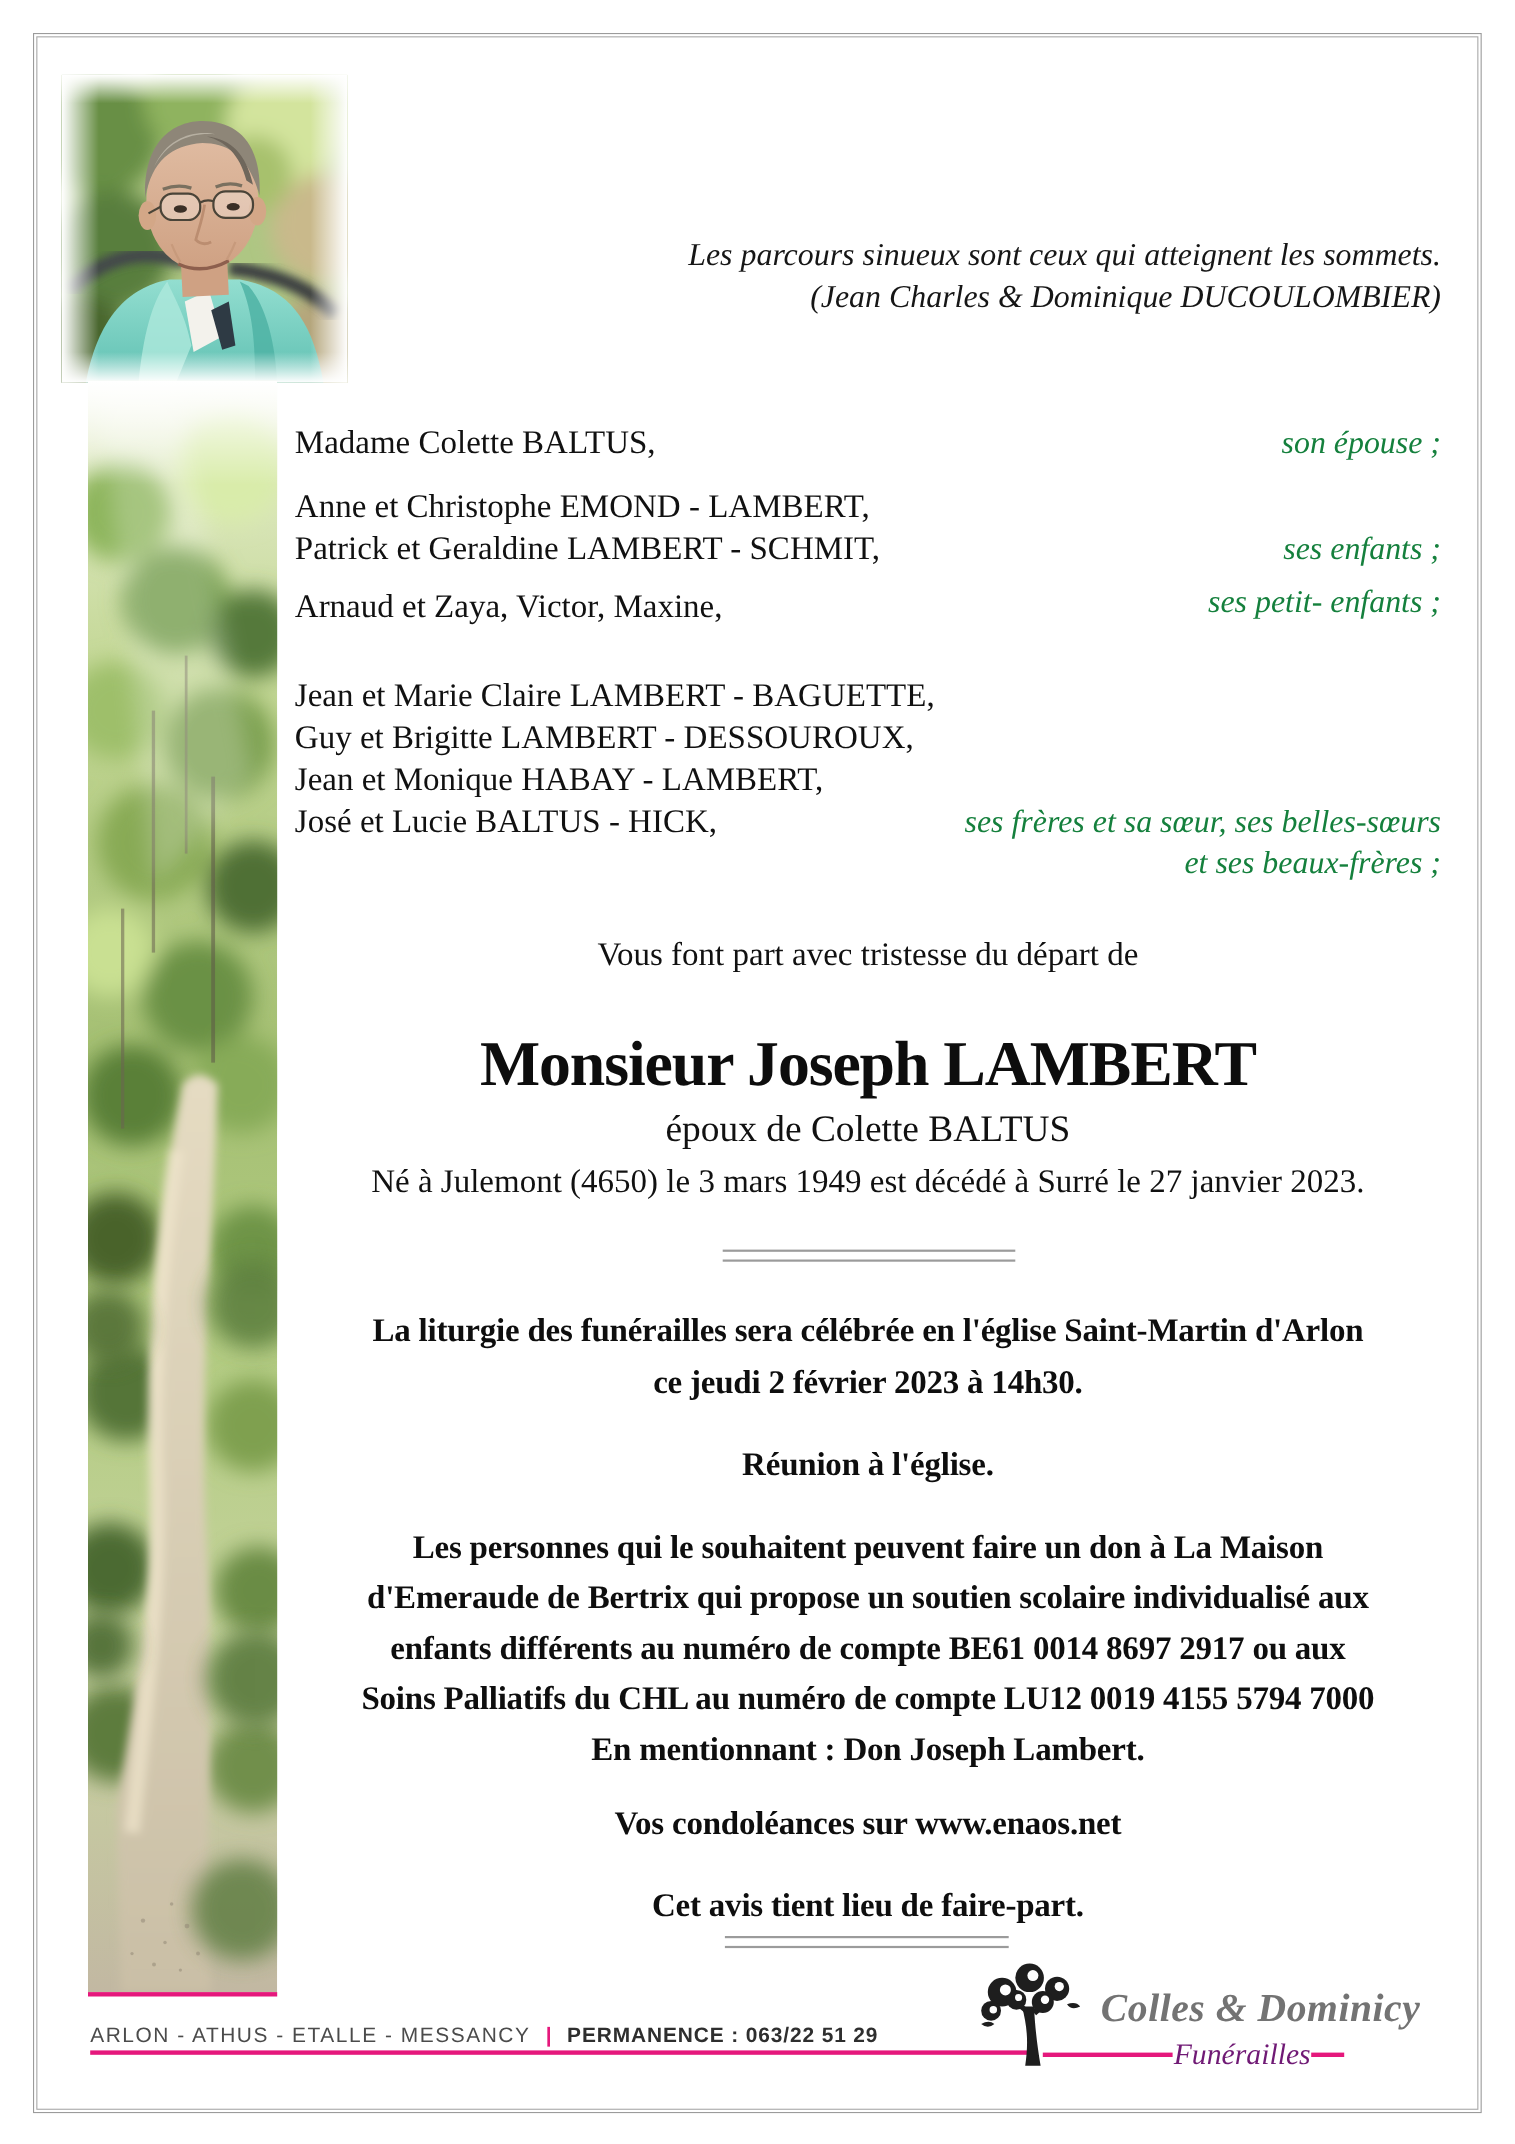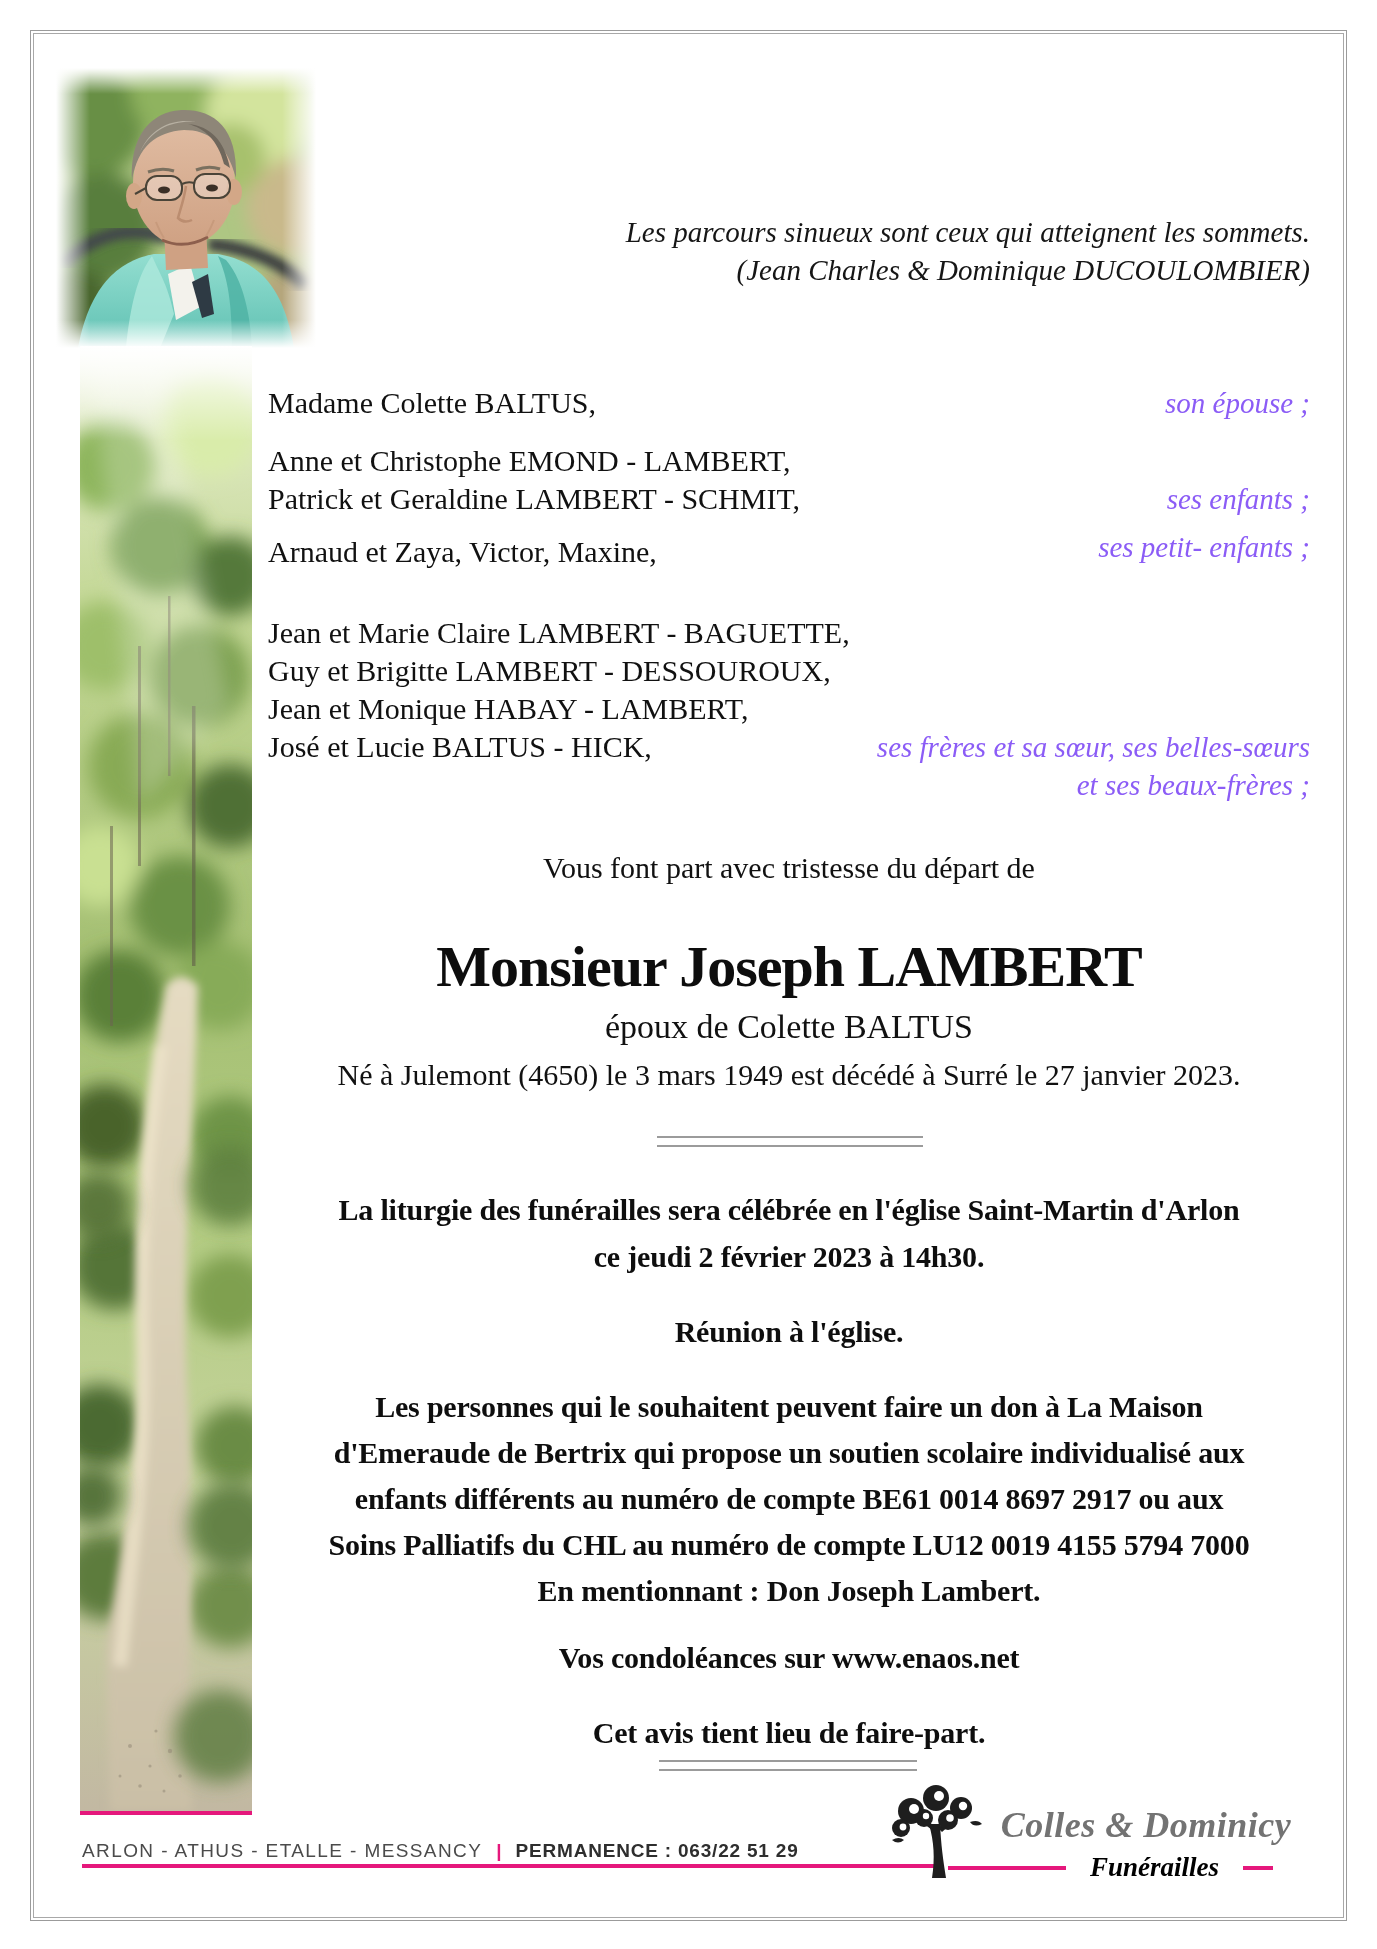--- a/index.html
+++ b/index.html
@@ -7,21 +7,21 @@
         font-family:"Liberation Serif","DejaVu Serif",serif;color:#111;}
   .abs{position:absolute;}
   
   #frame{position:absolute;left:30px;top:30px;right:30px;bottom:28px;border:1px solid #9b9b9b;pointer-events:none;}
   #frame::after{content:"";position:absolute;inset:2px;border:1px solid #a8a8a8;}
   
   #quote{top:181px;left:380px;width:930px;text-align:right;font-style:italic;font-size:29px;line-height:38px;color:#161616;margin-top:32px;}
   
   #family{left:268px;top:384px;width:1042px;height:466px;}
   .fam-line{position:absolute;left:0;font-size:30px;line-height:38px;white-space:nowrap;}
-  .fam-rel{position:absolute;right:0;font-size:29px;line-height:38px;font-style:italic;white-space:nowrap;color:#8b5cf6;}
+  .fam-rel{position:absolute;right:0;font-size:29px;line-height:38px;font-style:italic;white-space:nowrap;color:#15803d;}
   #announce{left:268px;top:851px;width:1042px;text-align:center;font-size:30px;}
   
   #deceased-name{left:168px;top:933px;width:1242px;text-align:center;font-size:58px;font-weight:bold;letter-spacing:-1px;color:#0d0d0d;}
   #deceased-spouse{left:268px;top:1008px;width:1042px;text-align:center;font-size:34px;}
   #deceased-life{left:168px;top:1058px;width:1242px;text-align:center;font-size:30px;}
   
   .sep{height:7px;border-top:2.5px solid #9b9b9b;border-bottom:2.5px solid #9b9b9b;}
   #sep1{left:657px;top:1136px;width:266px;}
   #sep2{left:659px;top:1760px;width:258px;}
   
@@ -37,21 +37,21 @@
   #forest-underline{left:80px;top:1811px;width:172px;height:4px;background:#E5187C;}
   
   #footer-line{left:82px;top:1840px;font-family:"Liberation Sans","DejaVu Sans",sans-serif;font-size:19px;color:#4b4b4b;letter-spacing:1.4px;white-space:nowrap;}
   #footer-divider{color:#E5187C;font-weight:bold;margin:0 14px;letter-spacing:0;}
   #footer-permanence{color:#2e2e2e;font-weight:bold;letter-spacing:0.8px;}
   #pink-rule{left:82px;top:1864px;width:860px;height:4px;background:#E5187C;}
   #logo-tree{left:884px;top:1784px;width:104px;height:96px;}
   #logo-name{left:996px;top:1804px;width:300px;text-align:center;font-size:36px;font-weight:bold;font-style:italic;color:#737373;letter-spacing:0.5px;}
   #logo-sub-row{left:948px;top:1852px;width:336px;display:flex;align-items:center;}
   .pink-dash{height:4px;background:#E5187C;}
-  #logo-sub{font-size:27px;font-weight:bold;font-style:italic;color:#000000;margin:0 24px;white-space:nowrap;}
+  #logo-sub{font-size:27px;font-weight:normal;font-style:italic;color:#701a75;margin:0 1px;white-space:nowrap;}
 </style>
 </head>
 <body>
 
 <div id="page">
 
   <div id="frame"></div>
 
   <div class="abs" id="portrait">
     <svg width="260" height="280" viewBox="0 0 260 280">

